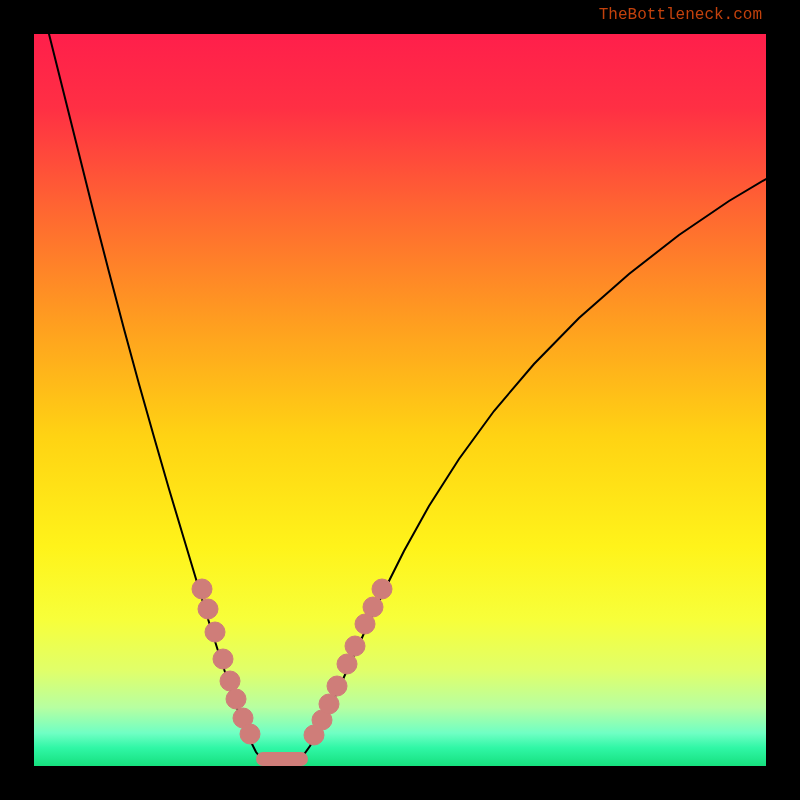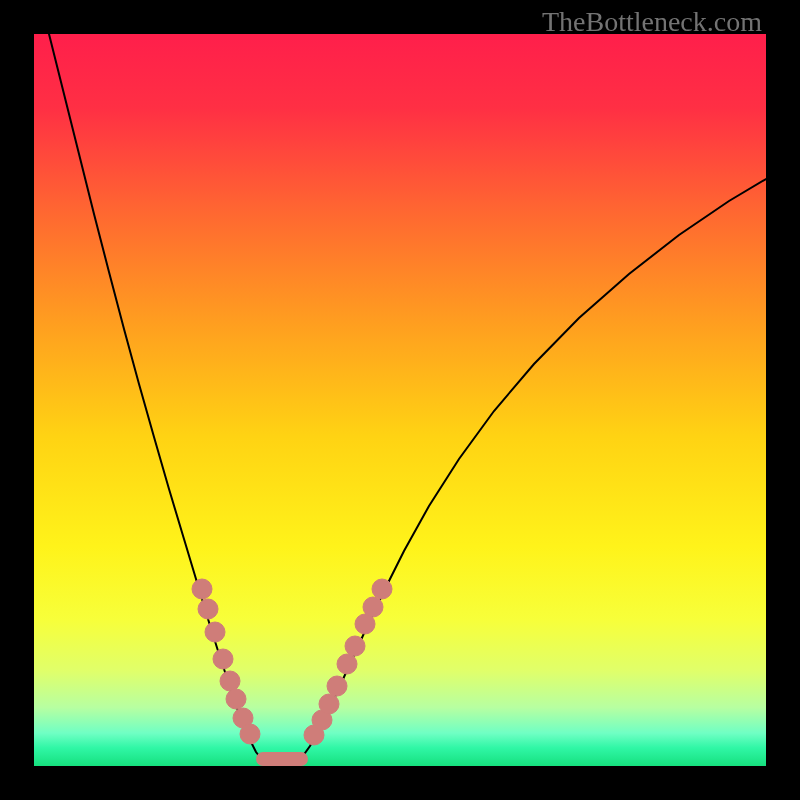--- a/index.html
+++ b/index.html
@@ -19,23 +19,23 @@
     overflow: hidden;
   }
   .gradient {
     position: absolute;
     left: 0; top: 0; right: 0; bottom: 0;
   }
   .watermark {
     position: absolute;
     top: 6px;
     right: 38px;
-    font-family: Liberation Serif, serif;
-    font-size: 28px;
-    color: #737373;
+    font-family: Liberation Mono, monospace;
+    font-size: 16px;
+    color: #c2410c;
     font-weight: 500;
     letter-spacing: 0px;
   }
   svg.curve {
     position: absolute;
     left: 0; top: 0;
     width: 732px; height: 732px;
   }
   .curve path.line {
     fill: none;

